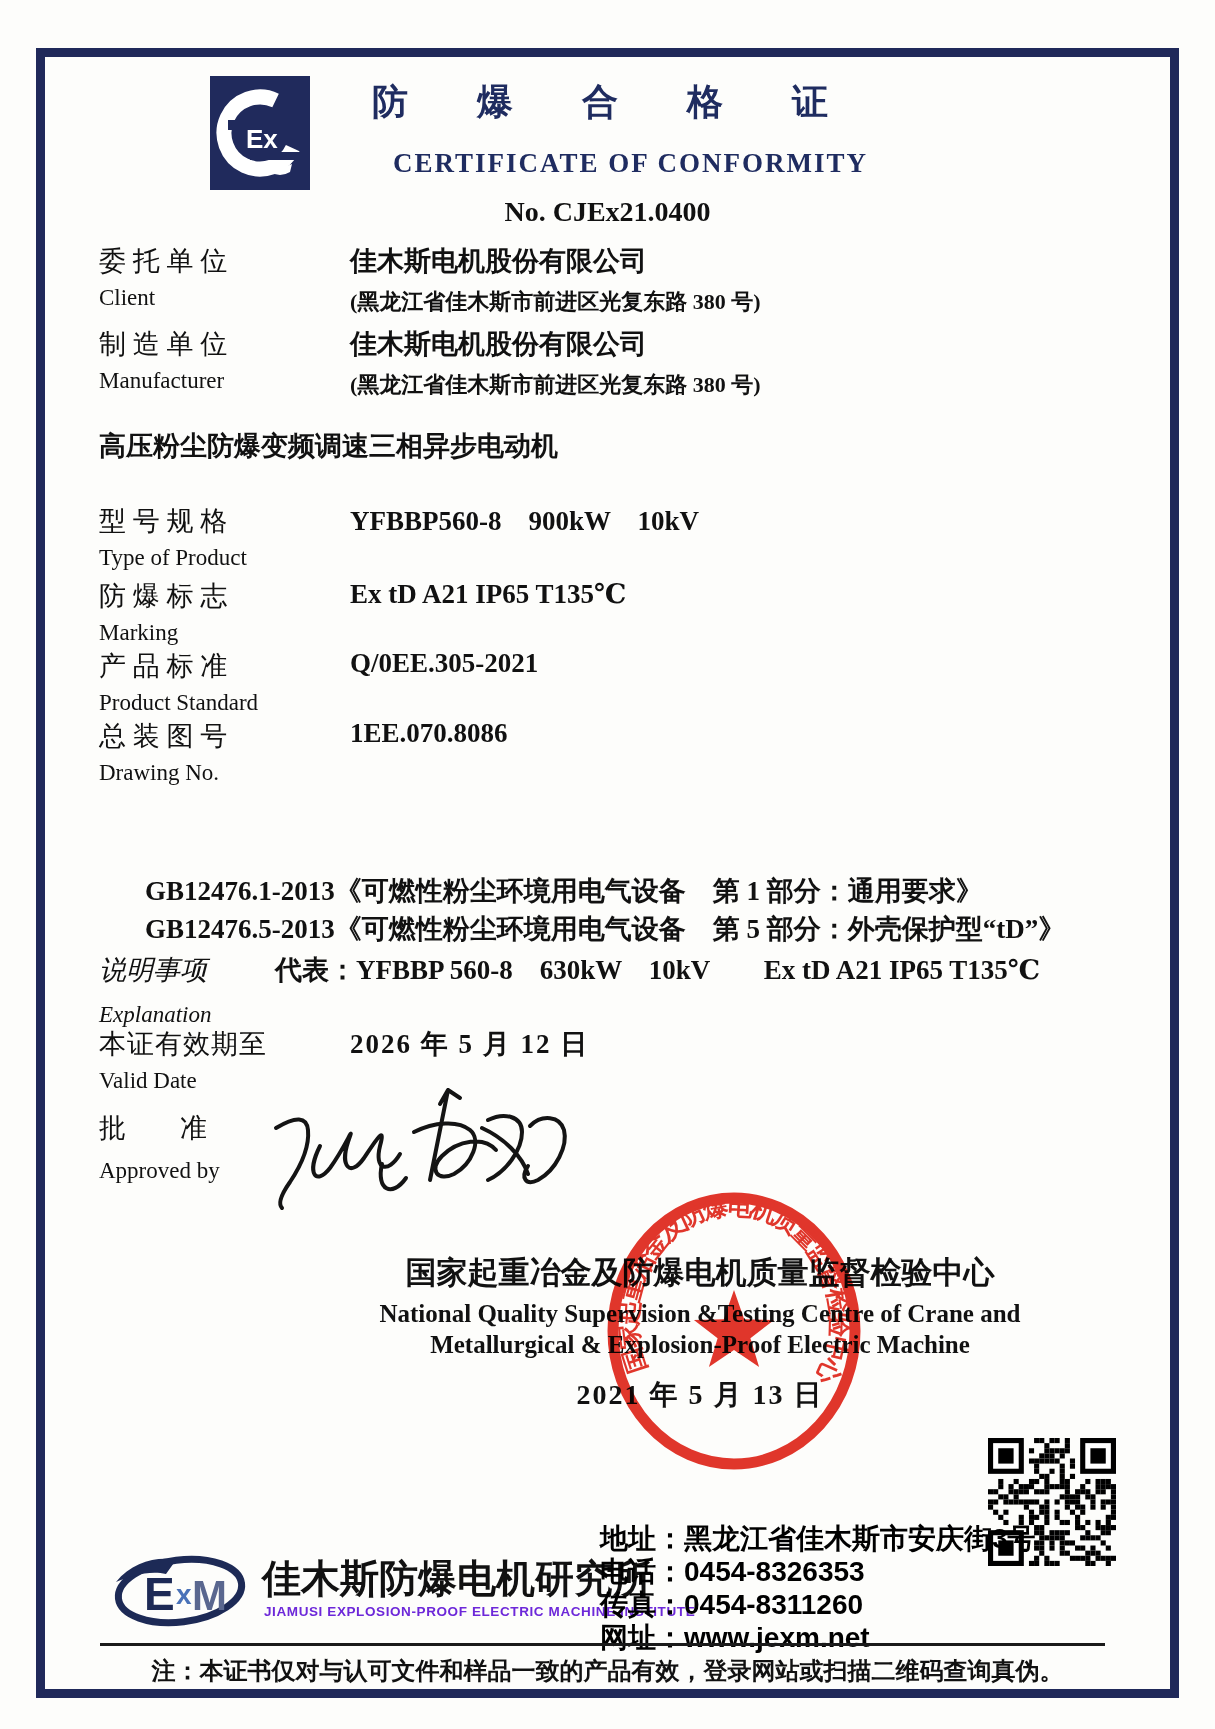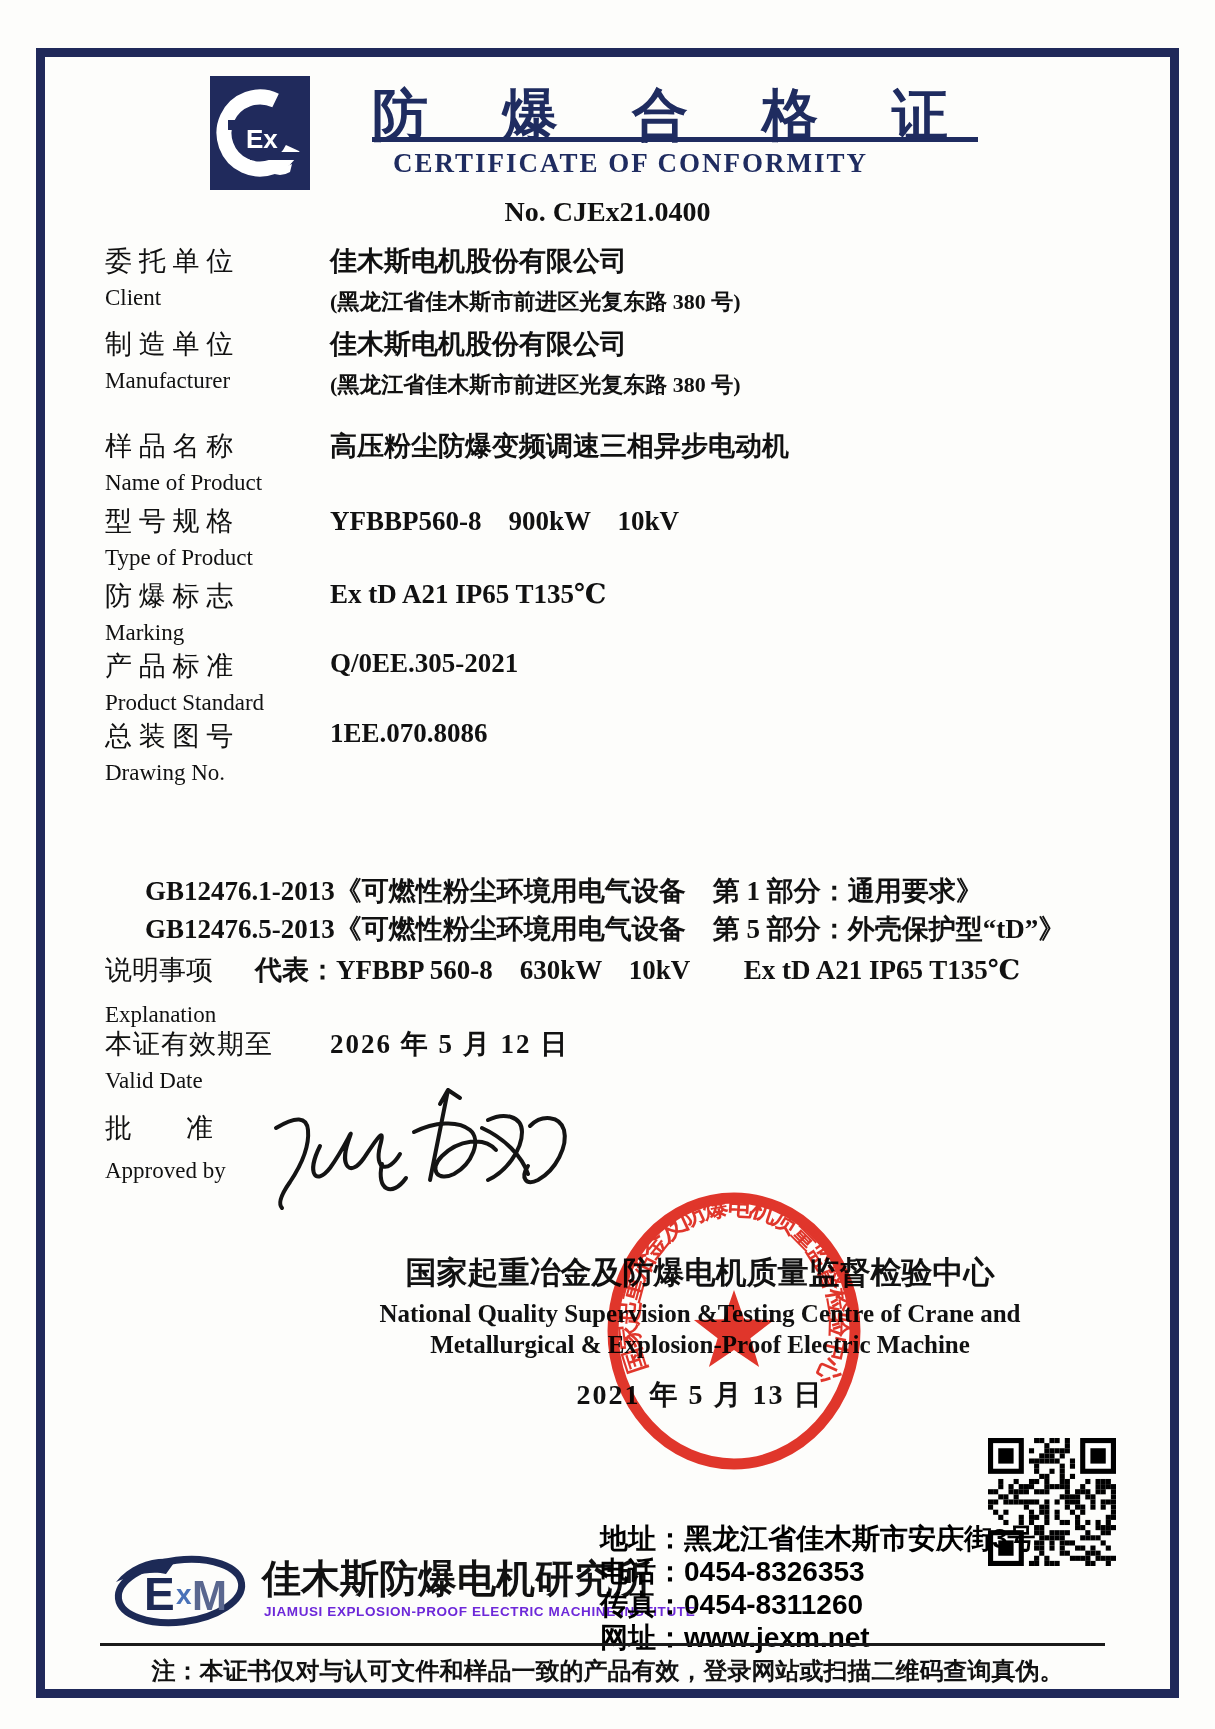--- a/index.html
+++ b/index.html
@@ -12,33 +12,33 @@
     color:#111;
     overflow:hidden;
   }
   .abs{position:absolute;}
   .frame{
     left:36px;top:48px;width:1125px;height:1632px;
     border:9px solid #20295a;
   }
   .title-cn{
     left:372px;top:78px;
-    font-size:56px;font-weight:bold;letter-spacing:30px;
-    color:#1f2c60;white-space:nowrap;text-decoration:underline;
+    font-size:36px;font-weight:bold;letter-spacing:30px;
+    color:#1f2c60;white-space:nowrap;
   }
   .title-en{
     left:393px;top:148px;
     font-size:27px;font-weight:bold;letter-spacing:2px;
     color:#1f2c60;white-space:nowrap;
   }
   .cert-no{
     left:0;top:196px;width:1215px;text-align:center;
     font-size:28px;font-weight:bold;white-space:nowrap;
   }
-  .row{position:absolute;left:105px;right:60px;display:flex;}
+  .row{position:absolute;left:99px;right:60px;display:flex;gap:26px;}
   .flabel{width:225px;flex:0 0 225px;}
   .flabel .cn{font-size:27px;white-space:nowrap;}
   .flabel .en{font-size:23px;margin-top:6px;white-space:nowrap;}
   .fvalue{flex:1;}
   .fvalue .v{font-size:27px;font-weight:bold;white-space:nowrap;}
   .fvalue .n{font-size:22px;font-weight:bold;margin-top:8px;white-space:nowrap;}
   .statement{left:72px;top:790px;width:1070px;}
   .statement .cn{font-size:28px;font-weight:bold;white-space:nowrap;}
   .statement .en{font-size:24px;line-height:29px;margin-top:4px;}
   .standards{left:145px;top:872px;width:1000px;}
@@ -115,24 +115,20 @@
         <div class="cn">制 造 单 位</div>
       <div class="en">Manufacturer</div>
       </div>
     <div class="fvalue">
         <div class="v">佳木斯电机股份有限公司</div>
       <div class="n">(黑龙江省佳木斯市前进区光复东路 380 号)</div>
       </div>
   </div>
 
   <div class="row" style="top:428px">
-    <div class="flabel">
-        <div class="cn">样 品 名 称</div>
-      <div class="en">Name of Product</div>
-      </div>
     <div class="fvalue">
         <div class="v">高压粉尘防爆变频调速三相异步电动机</div>
       </div>
   </div>
 
   <div class="row" style="top:503px">
     <div class="flabel">
         <div class="cn">型 号 规 格</div>
       <div class="en">Type of Product</div>
       </div>
@@ -171,21 +167,21 @@
       </div>
   </div>
 
 
   <div class="abs standards">
     <div class="std">GB12476.1-2013《可燃性粉尘环境用电气设备　第 1 部分：通用要求》</div>
     <div class="std">GB12476.5-2013《可燃性粉尘环境用电气设备　第 5 部分：外壳保护型“tD”》</div>
   </div>
 
   <div class="row" style="top:952px">
-    <div class="flabel" style="flex-basis:150px;width:150px;">
+    <div class="flabel" style="flex-basis:150px;width:150px;font-style:italic;">
       <div class="cn">说明事项</div>
       <div class="en" style="margin-top:14px;">Explanation</div>
     </div>
     <div class="fvalue">
         <div class="expl-value">代表：YFBBP 560-8　630kW　10kV　　Ex tD A21 IP65 T135℃</div>
       </div>
   </div>
 
   <div class="row" style="top:1026px">
     <div class="flabel">

